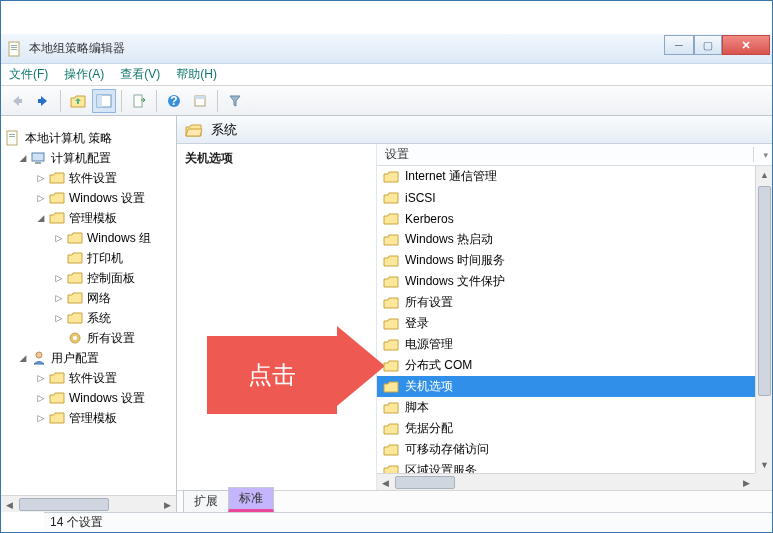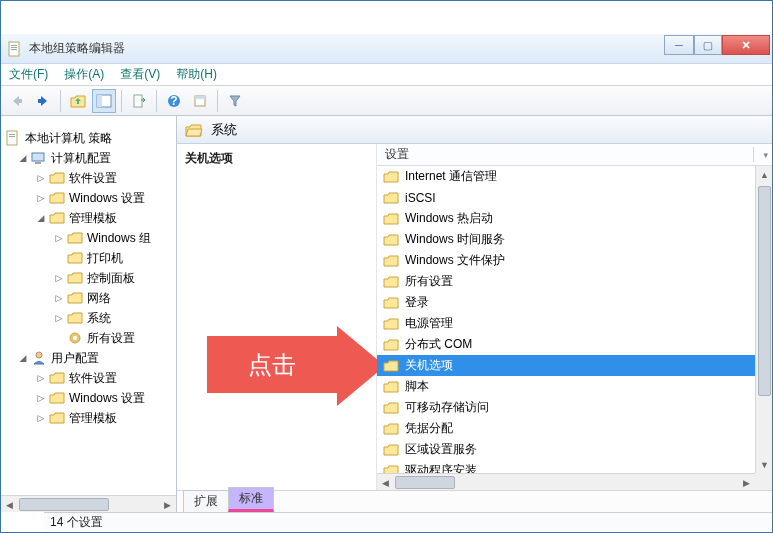--- a/index.html
+++ b/index.html
@@ -71,21 +71,21 @@
 
 .subtabs { height:22px; display:flex; align-items:flex-end; padding-left:6px; gap:0; border-top:1px solid #d6d6d6; background:#fcfcfd; }
 .subtab { padding:2px 10px; border:1px solid #c3cad2; border-bottom:none; background:#f7f8fa; color:#333; font-size:12px; border-radius:0; margin-right:-1px; }
 .subtab.active { background:#c4b5fd; border-bottom:3px solid #ec4899; }
 
 
 .statusbar { height:20px; border-top:1px solid #c9d0d8; background:#fafbfc; display:flex; align-items:center; padding-left:6px; color:#222;margin-left:43px; }
 
 
 .annot { position:absolute; left:30px; top:182px; width:190px; height:80px; pointer-events:none; }
-.annot-rect { position:absolute; left:0; top:10px; width:130px; height:57px; background:#ee5a52; display:flex; align-items:center; justify-content:center; }
+.annot-rect { position:absolute; left:0; top:10px; width:130px; height:78px; background:#ee5a52; display:flex; align-items:center; justify-content:center; }
 .annot-tri { position:absolute; left:130px; top:0; width:0; height:0; border-top:40px solid transparent; border-bottom:40px solid transparent; border-left:48px solid #ee5a52; }
 .annot-text { color:#fff; font-size:24px; }
 </style>
 </head>
 <body>
 
 <div class="window">
 
   <div class="titlebar">
     <svg class="icon" viewBox="0 0 16 16">
@@ -320,20 +320,26 @@
                 <div class="lrow">
                   <svg width="16" height="16" viewBox="0 0 16 16">
                     <path d="M1 5 L5 5 L6 3 L15 3 L15 13 L1 13 Z" fill="#fce79a" stroke="#caa43f"></path>
                   </svg>
                   <span class="flabel">iSCSI</span>
                 </div>
                 <div class="lrow">
                   <svg width="16" height="16" viewBox="0 0 16 16">
                     <path d="M1 5 L5 5 L6 3 L15 3 L15 13 L1 13 Z" fill="#fce79a" stroke="#caa43f"></path>
                   </svg>
+                  <span class="flabel">Kerberos</span>
+                </div>
+                <div class="lrow">
+                  <svg width="16" height="16" viewBox="0 0 16 16">
+                    <path d="M1 5 L5 5 L6 3 L15 3 L15 13 L1 13 Z" fill="#fce79a" stroke="#caa43f"></path>
+                  </svg>
                   <span class="flabel">Windows 热启动</span>
                 </div>
                 <div class="lrow">
                   <svg width="16" height="16" viewBox="0 0 16 16">
                     <path d="M1 5 L5 5 L6 3 L15 3 L15 13 L1 13 Z" fill="#fce79a" stroke="#caa43f"></path>
                   </svg>
                   <span class="flabel">Windows 时间服务</span>
                 </div>
                 <div class="lrow">
                   <svg width="16" height="16" viewBox="0 0 16 16">
@@ -374,27 +380,27 @@
                 <div class="lrow">
                   <svg width="16" height="16" viewBox="0 0 16 16">
                     <path d="M1 5 L5 5 L6 3 L15 3 L15 13 L1 13 Z" fill="#fce79a" stroke="#caa43f"></path>
                   </svg>
                   <span class="flabel">脚本</span>
                 </div>
                 <div class="lrow">
                   <svg width="16" height="16" viewBox="0 0 16 16">
                     <path d="M1 5 L5 5 L6 3 L15 3 L15 13 L1 13 Z" fill="#fce79a" stroke="#caa43f"></path>
                   </svg>
+                  <span class="flabel">凭据分配</span>
+                </div>
+                <div class="lrow">
+                  <svg width="16" height="16" viewBox="0 0 16 16">
+                    <path d="M1 5 L5 5 L6 3 L15 3 L15 13 L1 13 Z" fill="#fce79a" stroke="#caa43f"></path>
+                  </svg>
                   <span class="flabel">可移动存储访问</span>
-                </div>
-                <div class="lrow">
-                  <svg width="16" height="16" viewBox="0 0 16 16">
-                    <path d="M1 5 L5 5 L6 3 L15 3 L15 13 L1 13 Z" fill="#fce79a" stroke="#caa43f"></path>
-                  </svg>
-                  <span class="flabel">凭据分配</span>
                 </div>
                 <div class="lrow">
                   <svg width="16" height="16" viewBox="0 0 16 16">
                     <path d="M1 5 L5 5 L6 3 L15 3 L15 13 L1 13 Z" fill="#fce79a" stroke="#caa43f"></path>
                   </svg>
                   <span class="flabel">区域设置服务</span>
                 </div>
                 <div class="lrow">
                   <svg width="16" height="16" viewBox="0 0 16 16">
                     <path d="M1 5 L5 5 L6 3 L15 3 L15 13 L1 13 Z" fill="#fce79a" stroke="#caa43f"></path>

